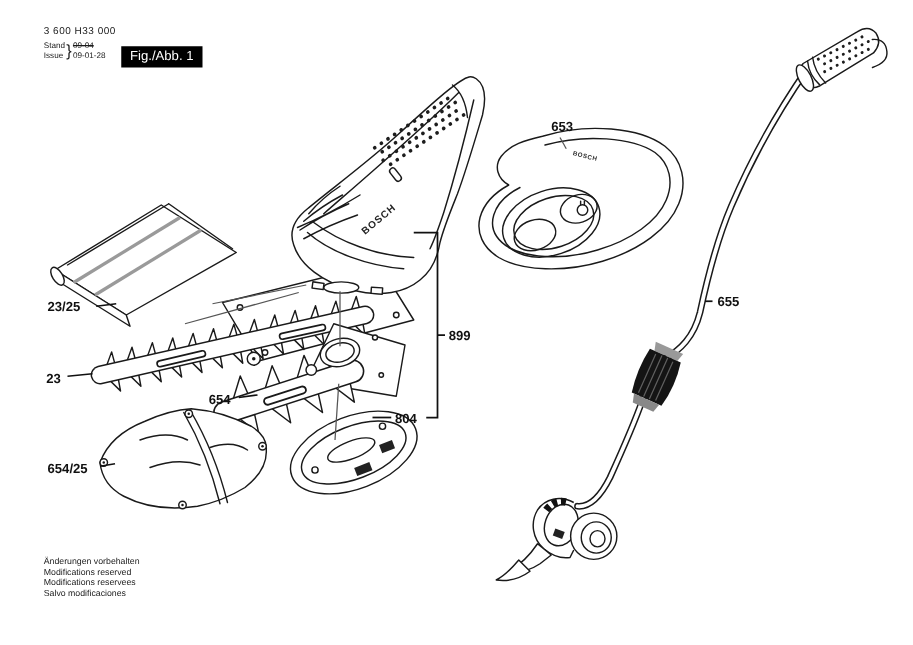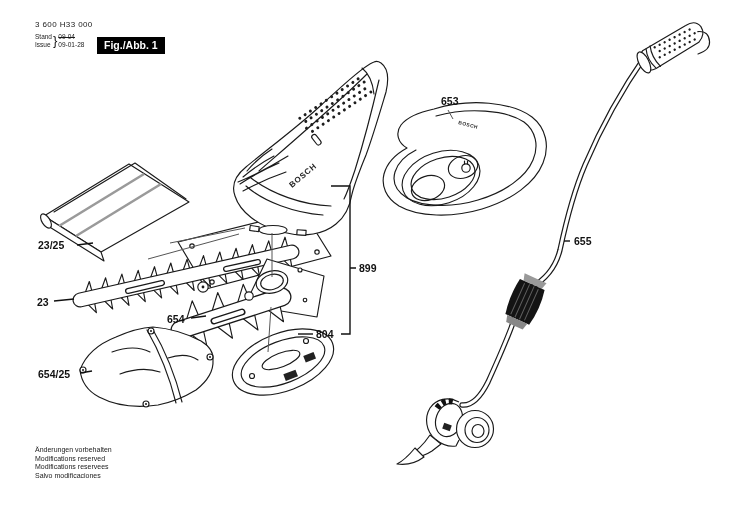--- a/index.html
+++ b/index.html
@@ -7,21 +7,21 @@
          font-family:"Liberation Sans",sans-serif;color:#1a1a1a;}
   .stage svg{position:absolute;left:0;top:0;}
   .hdr{position:absolute;left:35px;top:20px;}
   .doc-number{font-size:8px;letter-spacing:.4px;white-space:nowrap;}
   .rev{position:absolute;left:0;top:13px;display:flex;align-items:center;}
   .rev-labels{display:flex;flex-direction:column;font-size:6.5px;line-height:8px;}
   .rev-brace{font-size:13px;line-height:16px;margin:0 1px;font-weight:400;}
   .rev-dates{display:flex;flex-direction:column;font-size:6.5px;line-height:8px;}
   .strike{text-decoration:line-through;}
   .figbox{position:absolute;left:62px;top:17px;background:#000;color:#fff;
-          font-size:10.5px;font-weight:bold;padding:2px 7px 3px 7px;white-space:nowrap;}
+          font-size:10.5px;font-weight:normal;padding:2px 7px 3px 7px;white-space:nowrap;}
   .footer{position:absolute;left:35px;top:446px;font-size:7px;line-height:8.6px;}
   .plabel{font:bold 10.5px "Liberation Sans",sans-serif;fill:#111;}
   .brandtxt{font:bold 8px "Liberation Sans",sans-serif;fill:#222;letter-spacing:.8px;}
   .brandtxt2{font:bold 5px "Liberation Sans",sans-serif;fill:#333;letter-spacing:.4px;}
   .ln{stroke:#1a1a1a;stroke-width:1.15;fill:none;stroke-linecap:round;stroke-linejoin:round;}
   .fw{fill:#fff;stroke:#1a1a1a;stroke-width:1.15;stroke-linejoin:round;}
   .thin{stroke:#555;stroke-width:1;fill:none;}
   .dash{stroke:#111;stroke-width:1.4;fill:none;}
 </style>
 </head>

